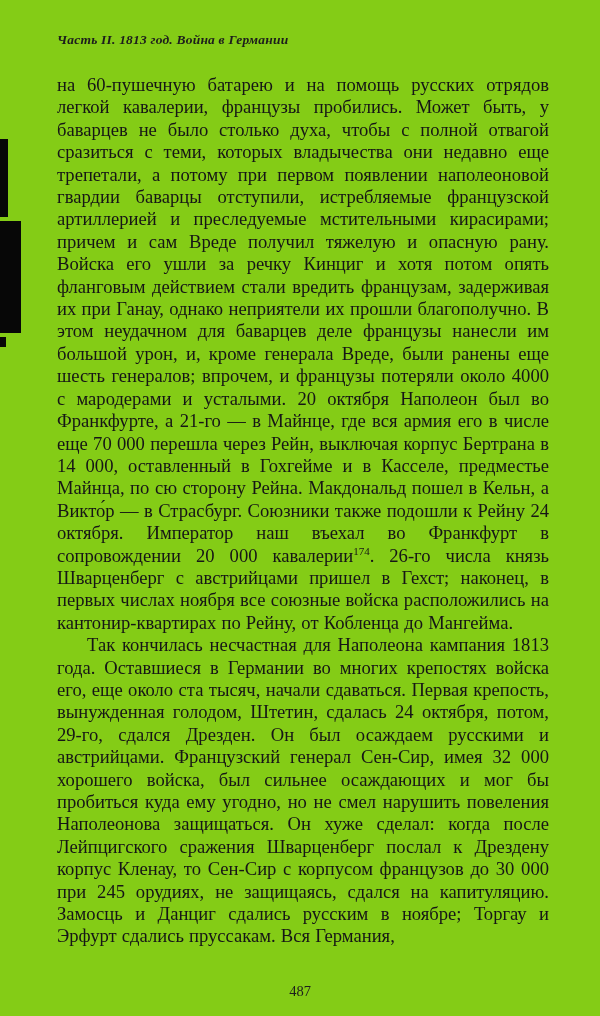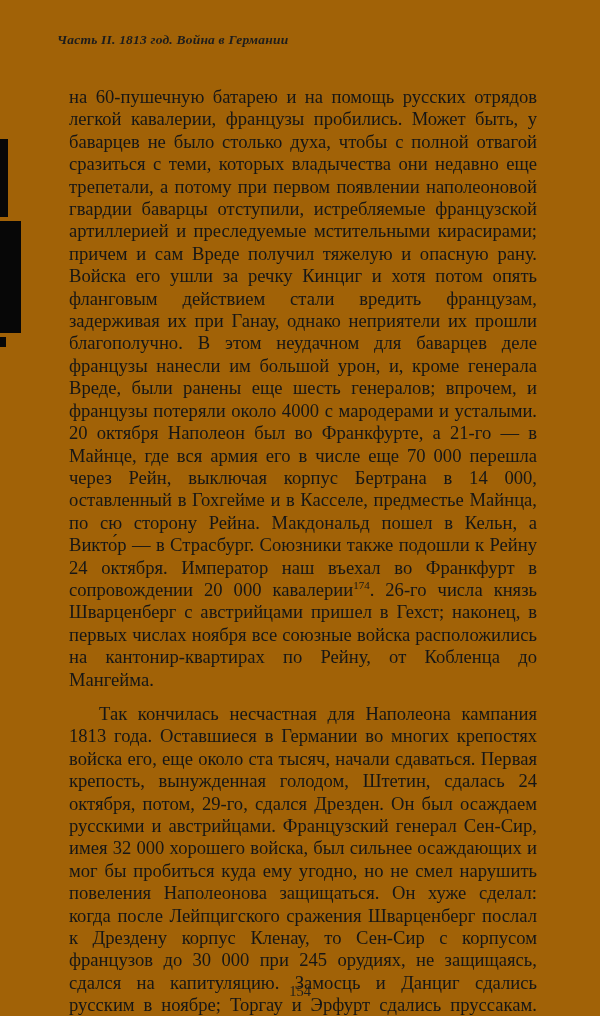--- a/index.html
+++ b/index.html
@@ -1,21 +1,21 @@
 <!DOCTYPE html>
 <html><head>
 <meta charset="utf-8">
 <style>
   html, body { margin: 0; padding: 0; background: #e8e8e8; }
   .page {
     position: relative;
     width: 600px;
     height: 1016px;
     margin: 0 auto;
-    background: #a16207;
+    background: #84cc16;
     color: #161616;
     font-family: "Liberation Serif", "DejaVu Serif", serif;
     overflow: hidden;
   }
   .running-header {
     position: absolute;
     top: 32px;
     left: 57px;
     font-style: italic;
     font-weight: bold;
@@ -26,21 +26,21 @@
   .body-text {
     position: absolute;
     top: 74px;
     left: 57px;
     width: 492px;
     text-align: justify;
     font-size: 18.6px;
     line-height: 22.4px;
     word-spacing: 0.5px;
   }
-  .para { margin: 12px; padding: 0; }
+  .para { margin: 0; padding: 0; }
   .para.indent { text-indent: 30px; font-family: Liberation Serif, serif; }
   .footnote-ref {
     font-size: 11px;
     line-height: 0;
     vertical-align: super;
   }
   .page-number {
     position: absolute;
     bottom: 16px;
     left: 0;
@@ -63,15 +63,15 @@
   <div class="artifact a2"></div>
   <div class="artifact a3"></div>
 
   <div class="running-header">Часть II. 1813 год. Война в Германии</div>
 
   <div class="body-text">
     <p class="para"><span>на 60-пушечную батарею и на помощь русских отрядов легкой кавалерии, французы пробились. Может быть, у баварцев не было столько духа, чтобы с полной отвагой сразиться с теми, которых владычества они недавно еще трепетали, а потому при первом появлении наполеоновой гвардии баварцы отступили, истребляемые французской артиллерией и преследуемые мстительными кирасирами; причем и сам Вреде получил тяжелую и опасную рану. Войска его ушли за речку Кинциг и хотя потом опять фланговым действием стали вредить французам, задерживая их при Ганау, однако неприятели их прошли благополучно. В этом неудачном для баварцев деле французы нанесли им большой урон, и, кроме генерала Вреде, были ранены еще шесть генералов; впрочем, и французы потеряли около 4000 с мародерами и усталыми. 20 октября Наполеон был во Франкфурте, а 21-го — в Майнце, где вся армия его в числе еще 70 000 перешла через Рейн, выключая корпус Бертрана в 14 000, оставленный в Гохгейме и в Касселе, предместье Майнца, по сю сторону Рейна. Макдональд пошел в Кельн, а Викто́р — в Страсбург. Союзники также подошли к Рейну 24 октября. Император наш въехал во Франкфурт в сопровождении 20 000 кавалерии</span><span class="footnote-ref">174</span><span>. 26-го числа князь Шварценберг с австрийцами пришел в Гехст; наконец, в первых числах ноября все союзные войска расположились на кантонир-квартирах по Рейну, от Кобленца до Мангейма.</span></p>
     <p class="para indent"><span>Так кончилась несчастная для Наполеона кампания 1813 года. Оставшиеся в Германии во многих крепостях войска его, еще около ста тысяч, начали сдаваться. Первая крепость, вынужденная голодом, Штетин, сдалась 24 октября, потом, 29-го, сдался Дрезден. Он был осаждаем русскими и австрийцами. Французский генерал Сен-Сир, имея 32 000 хорошего войска, был сильнее осаждающих и мог бы пробиться куда ему угодно, но не смел нарушить повеления Наполеонова защищаться. Он хуже сделал: когда после Лейпцигского сражения Шварценберг послал к Дрездену корпус Кленау, то Сен-Сир с корпусом французов до 30 000 при 245 орудиях, не защищаясь, сдался на капитуляцию. Замосць и Данциг сдались русским в ноябре; Торгау и Эрфурт сдались пруссакам. Вся Германия,</span></p>
   </div>
 
-  <div class="page-number">154</div>
+  <div class="page-number">487</div>
 
 </div>
 
 </body></html>

